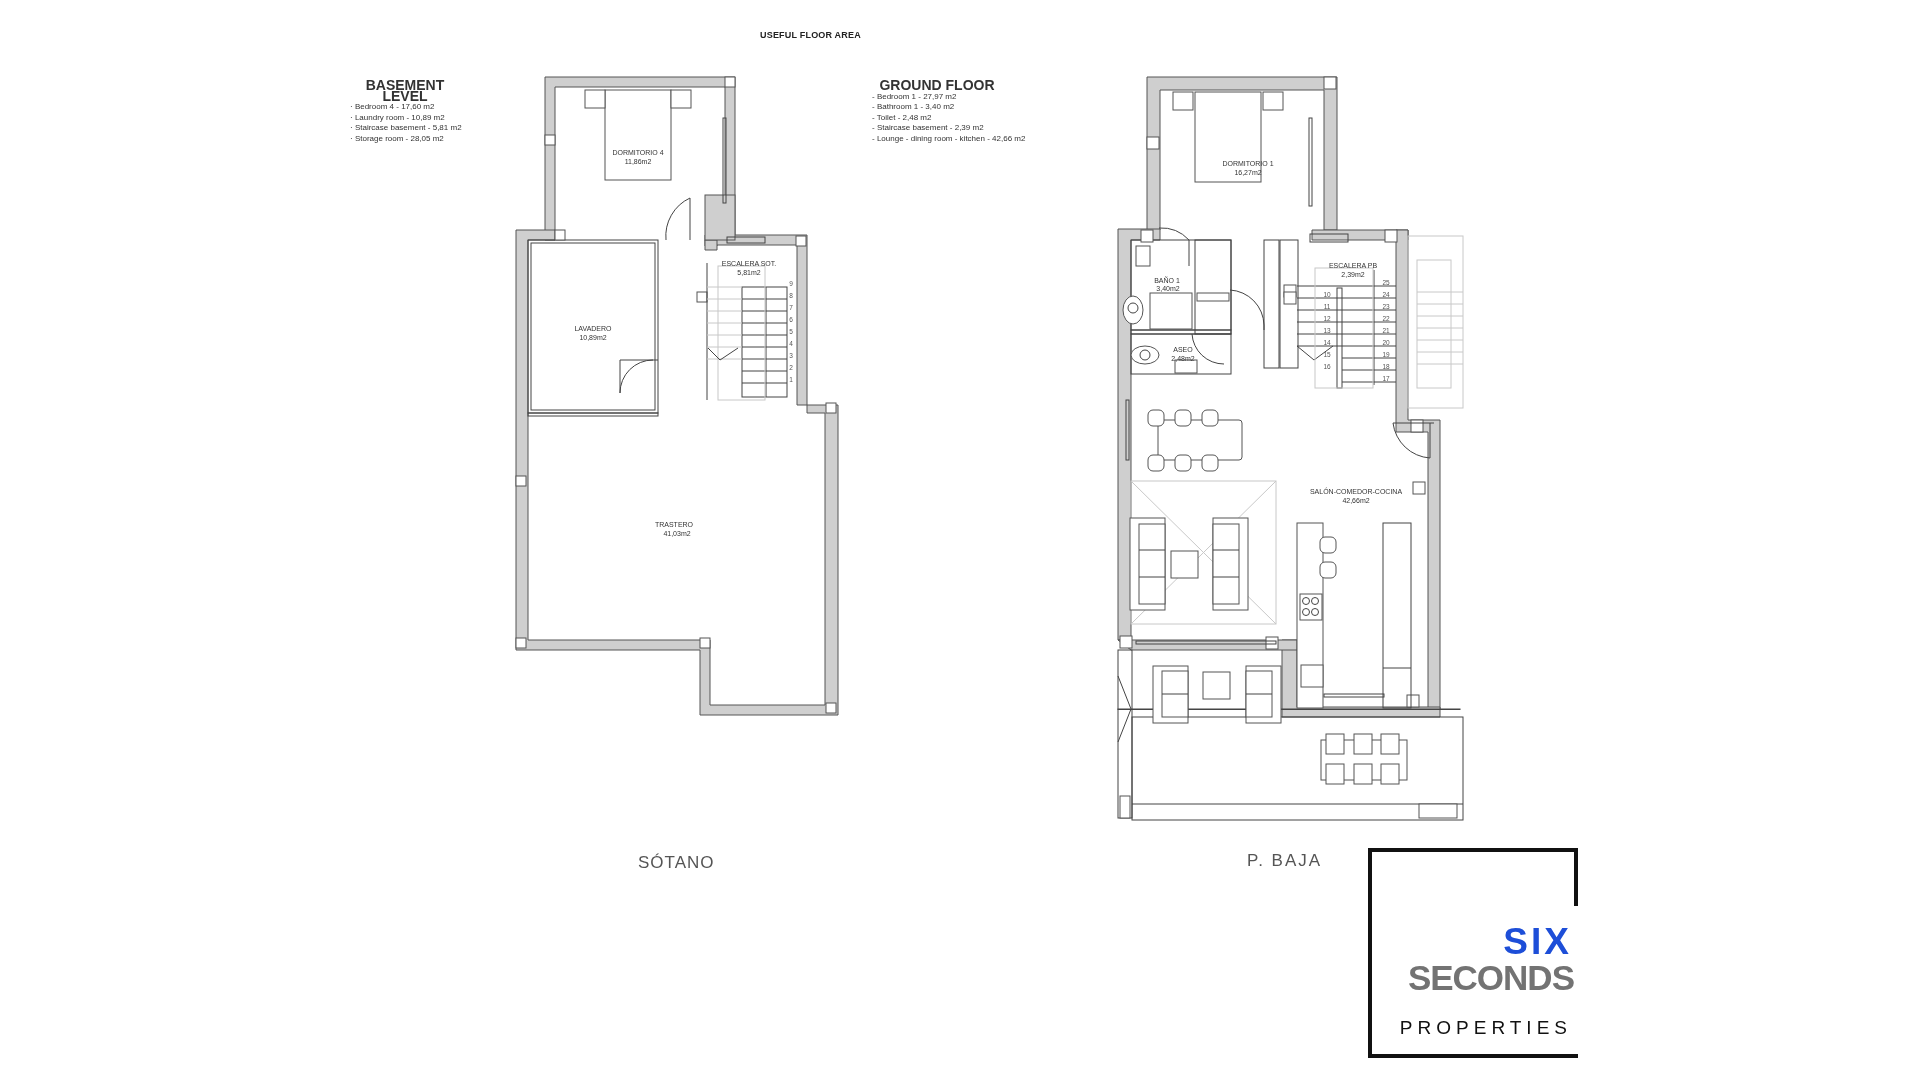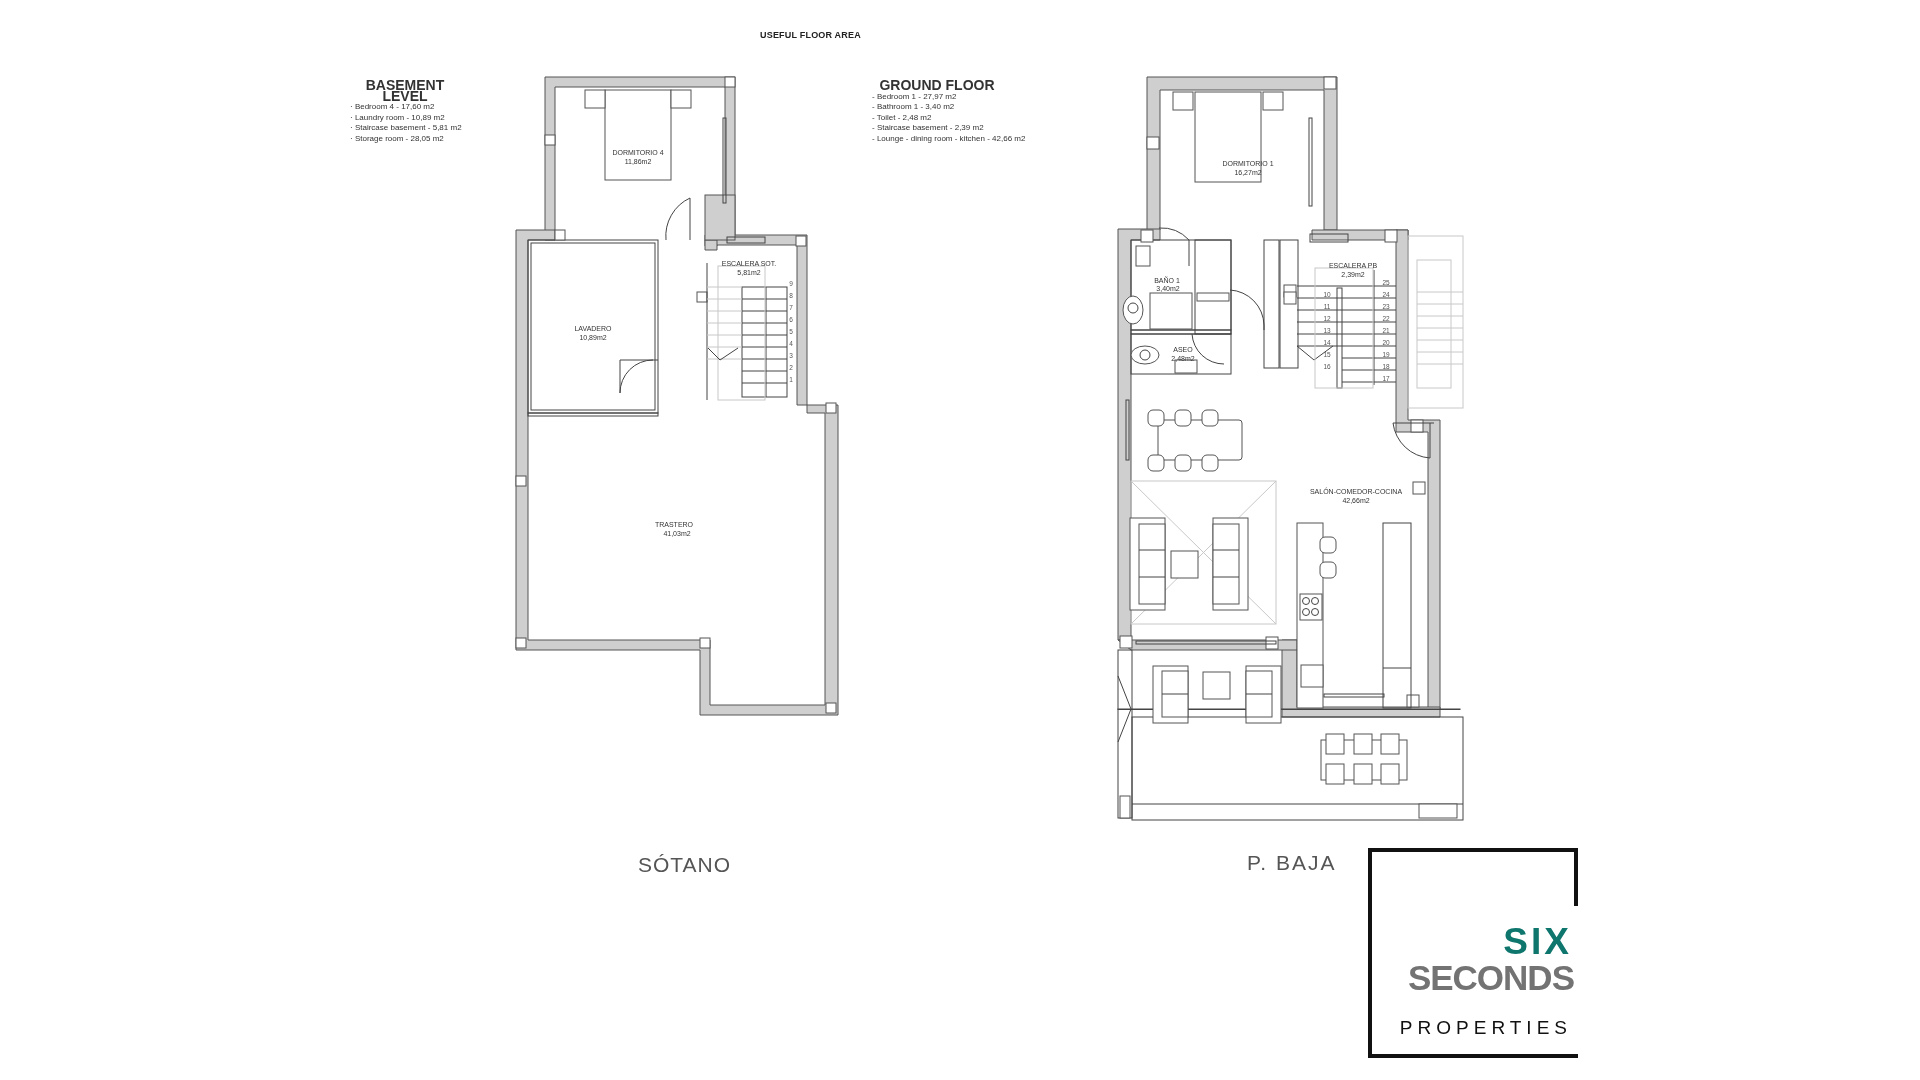--- a/index.html
+++ b/index.html
@@ -5,31 +5,31 @@
   html, body { margin:0; padding:0; background:#ffffff; }
   body { width:1920px; height:1080px; position:relative; overflow:hidden; font-family:"Liberation Sans", sans-serif; color:#222; }
   .abs { position:absolute; }
   .title { left:760px; top:30px; width:250px; font-size:9px; font-weight:bold; letter-spacing:0.2px; }
   .legend { font-size:8px; line-height:10.5px; color:#333; }
   .legend .hd { font-weight:bold; text-align:center; font-size:14px; margin-bottom:1px; }
   .legend-basement { left:350px; top:80px; width:160px; }
   .legend-basement .hd { width:110px; }
   .legend-ground { left:872px; top:80px; width:230px; }
   .legend-ground .hd { width:130px;text-align:center; }
-  .plan-label { font-size:21px; color:#555; letter-spacing:1px; font-weight:normal; }
+  .plan-label { font-size:17px; color:#555; letter-spacing:1px; font-weight:normal; }
   .lbl-sotano { left:638px; top:853px; }
   .lbl-baja { left:1247px; top:851px; letter-spacing:2px; }
   svg.plan { position:absolute; left:0; top:0; }
   .room-name { font-family:"Liberation Sans", sans-serif; font-size:7px; fill:#333; text-anchor:middle; }
   .logo { left:1368px; top:848px; width:210px; height:210px; }
   .logo .frame-top { position:absolute; left:0; top:0; width:210px; height:4px; background:#111; }
   .logo .frame-left { position:absolute; left:0; top:0; width:4px; height:210px; background:#111; }
   .logo .frame-right { position:absolute; right:0; top:0; width:4px; height:58px; background:#111; }
   .logo .frame-bottom { position:absolute; left:0; bottom:0; width:210px; height:4px; background:#111; }
-  .logo .six { position:absolute; right:6px; top:74px; font-size:37px; font-weight:bold; color:#0f766e; letter-spacing:3px; line-height:40px; }
+  .logo .six { position:absolute; right:6px; top:74px; font-size:37px; font-weight:bold; color:#1d4ed8; letter-spacing:3px; line-height:40px; }
   .logo .seconds { position:absolute; right:4px; top:110px; font-size:35px; font-weight:bold; color:#737373; letter-spacing:-1px; line-height:40px; }
   .logo .properties { position:absolute; right:6px; top:170px; font-size:19px; color:#111; letter-spacing:5px; line-height:20px; }
 </style>
 </head>
 <body>
 
 <div class="abs title">USEFUL FLOOR AREA</div>
 
 <div class="abs legend legend-basement">
   <div class="hd">BASEMENT LEVEL</div>

